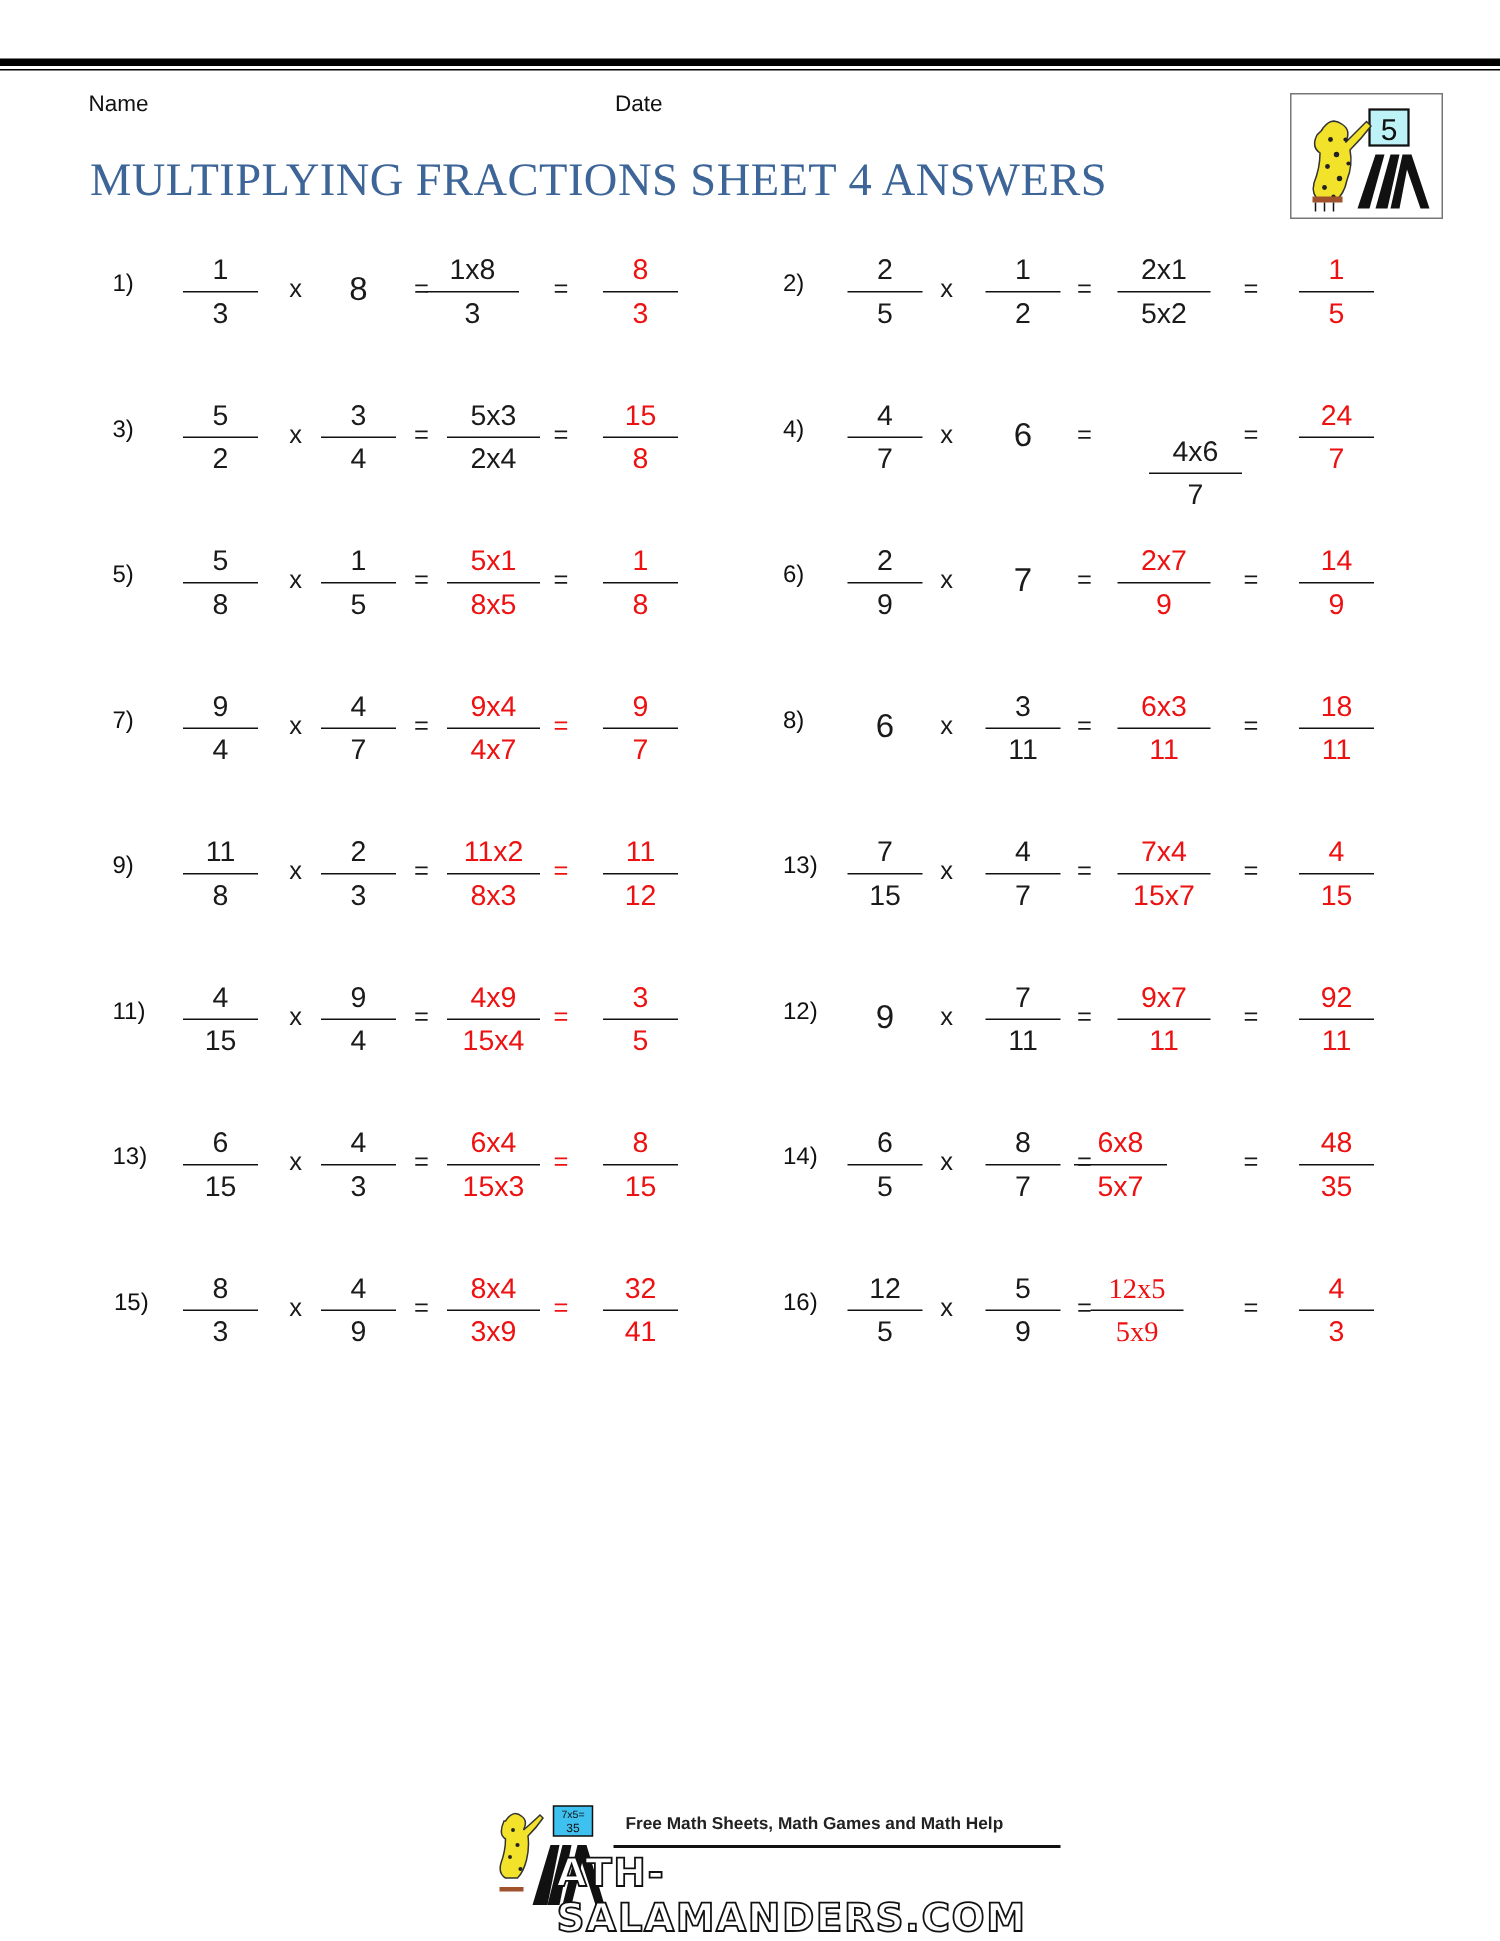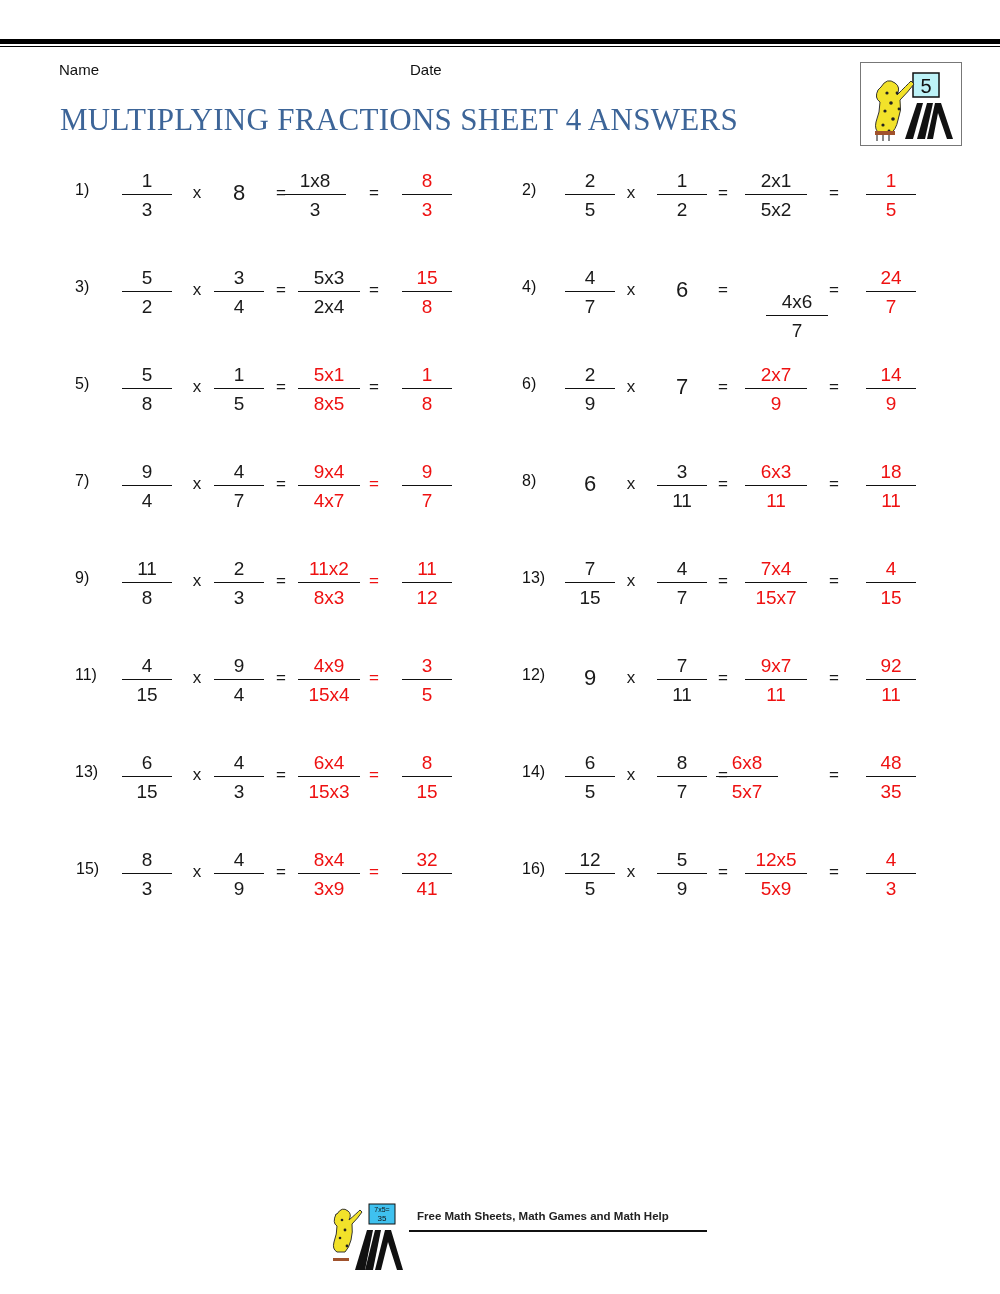--- a/index.html
+++ b/index.html
@@ -440,21 +440,21 @@
         <span class="bar" style="width: 50px;"></span>
         <span class="d">5</span>
       </div>
       <span class="op" style="left: 623px;">x</span>
       <div class="frac" style="left: 657px; width: 50px;">
         <span class="n">5</span>
         <span class="bar" style="width: 50px;"></span>
         <span class="d">9</span>
       </div>
       <span class="op" style="left: 715px;">=</span>
-      <div class="frac" style="left: 745px; width: 62px;">
+      <div class="frac" style="left: 727px; width: 62px; font-family: Liberation Serif, serif;">
         <span class="n red">12x5</span>
         <span class="bar" style="width: 62px;"></span>
         <span class="d red">5x9</span>
       </div>
       <span class="op" style="left: 826px;">=</span>
       <div class="frac" style="left: 866px; width: 50px;">
         <span class="n red">4</span>
         <span class="bar" style="width: 50px;"></span>
         <span class="d red">3</span>
       </div>
@@ -471,13 +471,14 @@
     <polygon points="50,70 60,30 66,30 78,70 72,70 63,42 56,70" fill="#111"></polygon>
     <path d="M12,14 q5,-8 11,-3 q4,3 1,9 q8,-7 11,-10 l2,2 q-4,6 -10,12 q1,8 -1,16 q-2,8 -6,12 l-8,0 q-5,-3 -3,-10 q3,-8 3,-16 q-5,-3 -1,-12 z" fill="#f2e22a" stroke="#333"></path>
     <circle cx="17" cy="20" r="1.3" fill="#222"></circle>
       <circle cx="20" cy="30" r="1.4" fill="#222"></circle>
     <circle cx="15" cy="38" r="1.3" fill="#222"></circle>
       <circle cx="22" cy="46" r="1.4" fill="#222"></circle>
     <rect x="8" y="58" width="16" height="3" fill="#a0522d"></rect>
   </svg>
   <span class="tag">Free Math Sheets, Math Games and Math Help</span>
   <div class="uline"></div>
+  <span class="brand">ATH-SALAMANDERS.COM</span>
 </div>
 
 </body></html>

